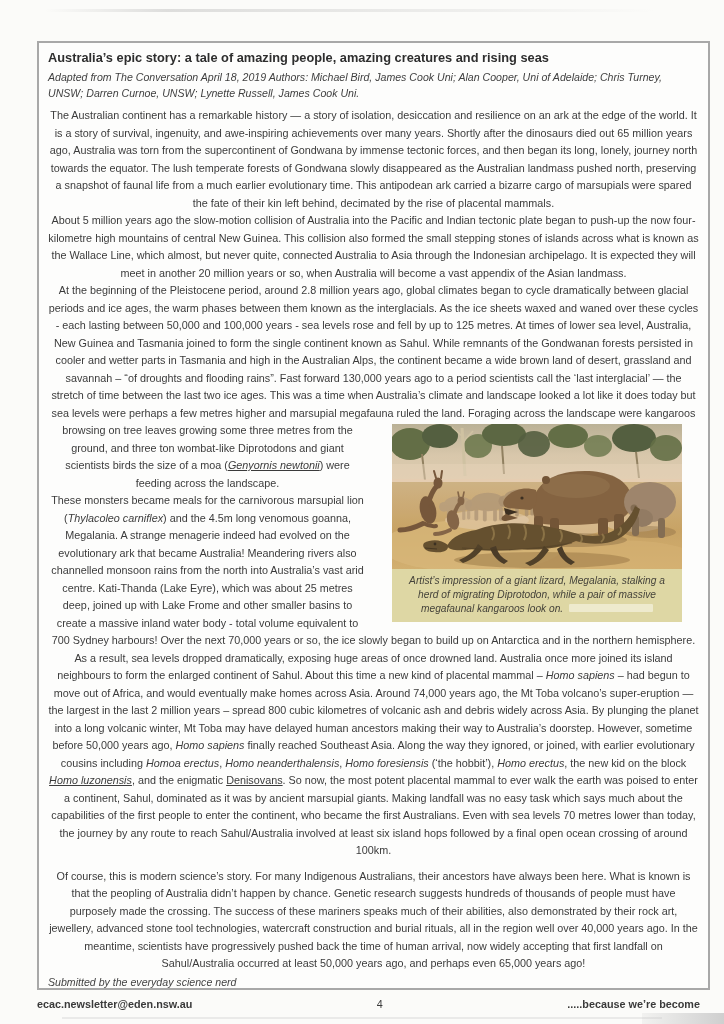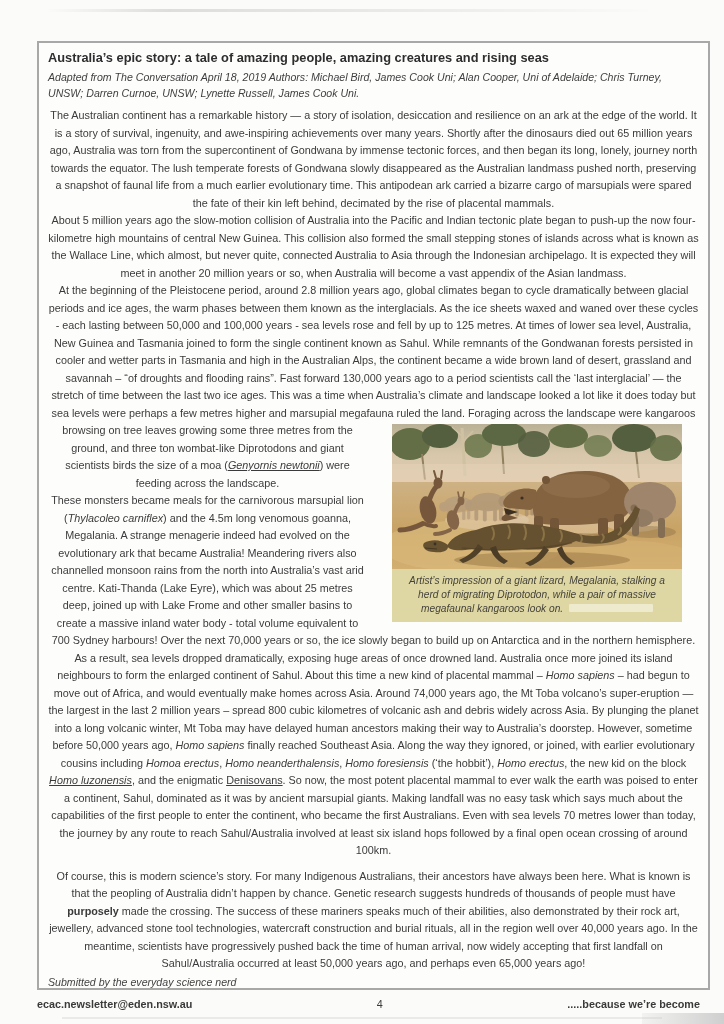--- a/index.html
+++ b/index.html
@@ -44,21 +44,21 @@
     font-size:10.6px;font-style:italic;line-height:16px;color:#3f3f3f;margin:0 0 6px 0;
   }
   .para{
     font-size:10.8px;line-height:17.5px;margin:0;text-align:center;
   }
   .para.spaced{margin-top:8px;}
   .submitted{
     font-size:10.6px;font-style:italic;margin:3px 0 16px 0;color:#434343;
   }
   .it{font-style:italic;}
-  .bd{font-weight:bold;}
+  .bd{font-weight:normal;}
   .ul{text-decoration:underline;}
   .figure{
     float:right;width:290px;margin:2px 17px 6px 25px;display:block;
   }
   .fig-image{display:block;width:290px;height:145px;}
   .fig-image svg{display:block;}
   .fig-caption{
     display:block;background:var(--caption-bg);
     padding:5px 9px 7px 9px;
     font-size:10.2px;line-height:13.8px;color:#45433a;

